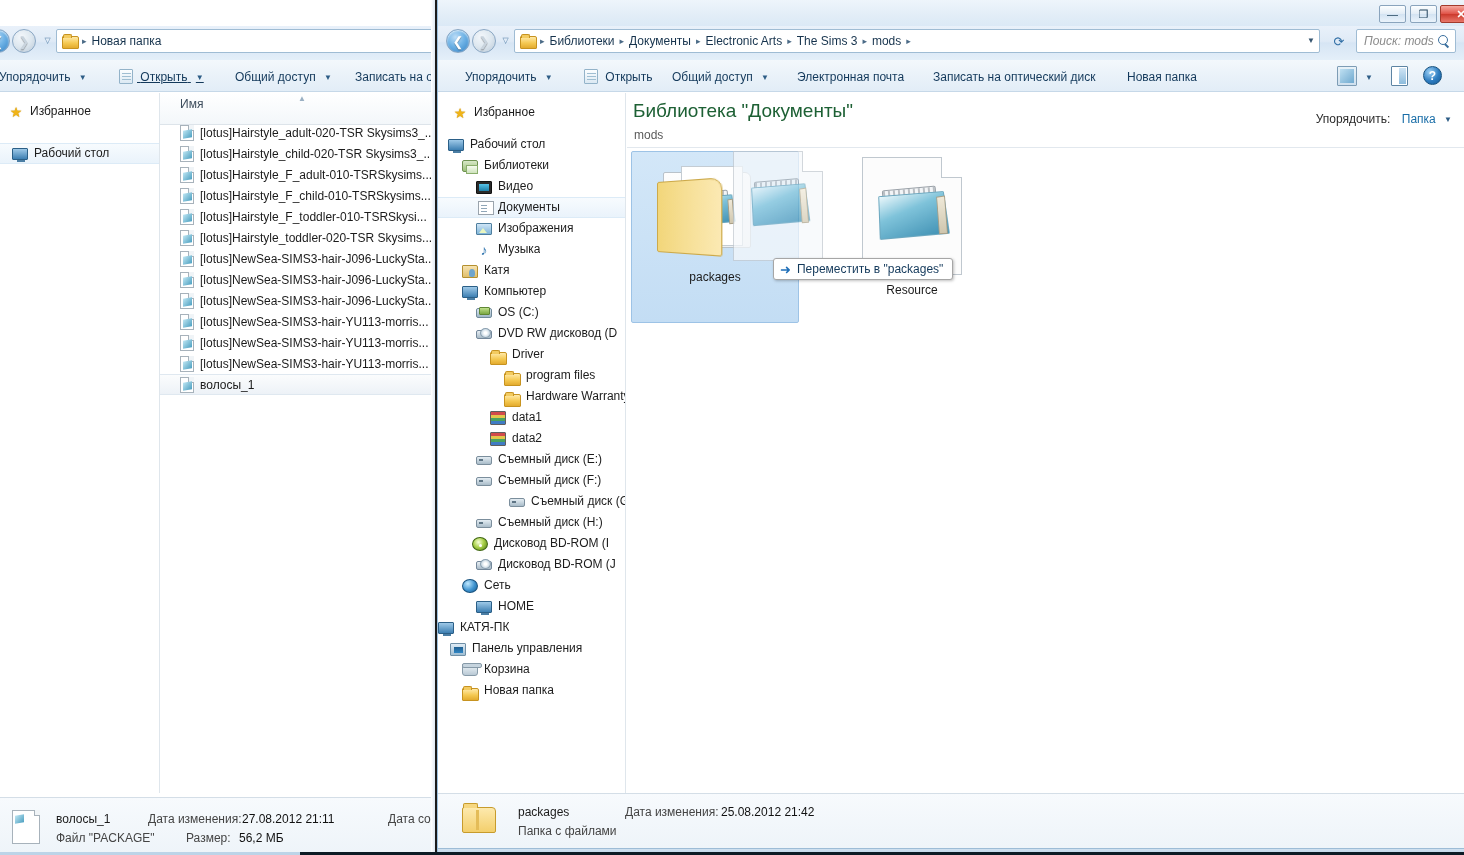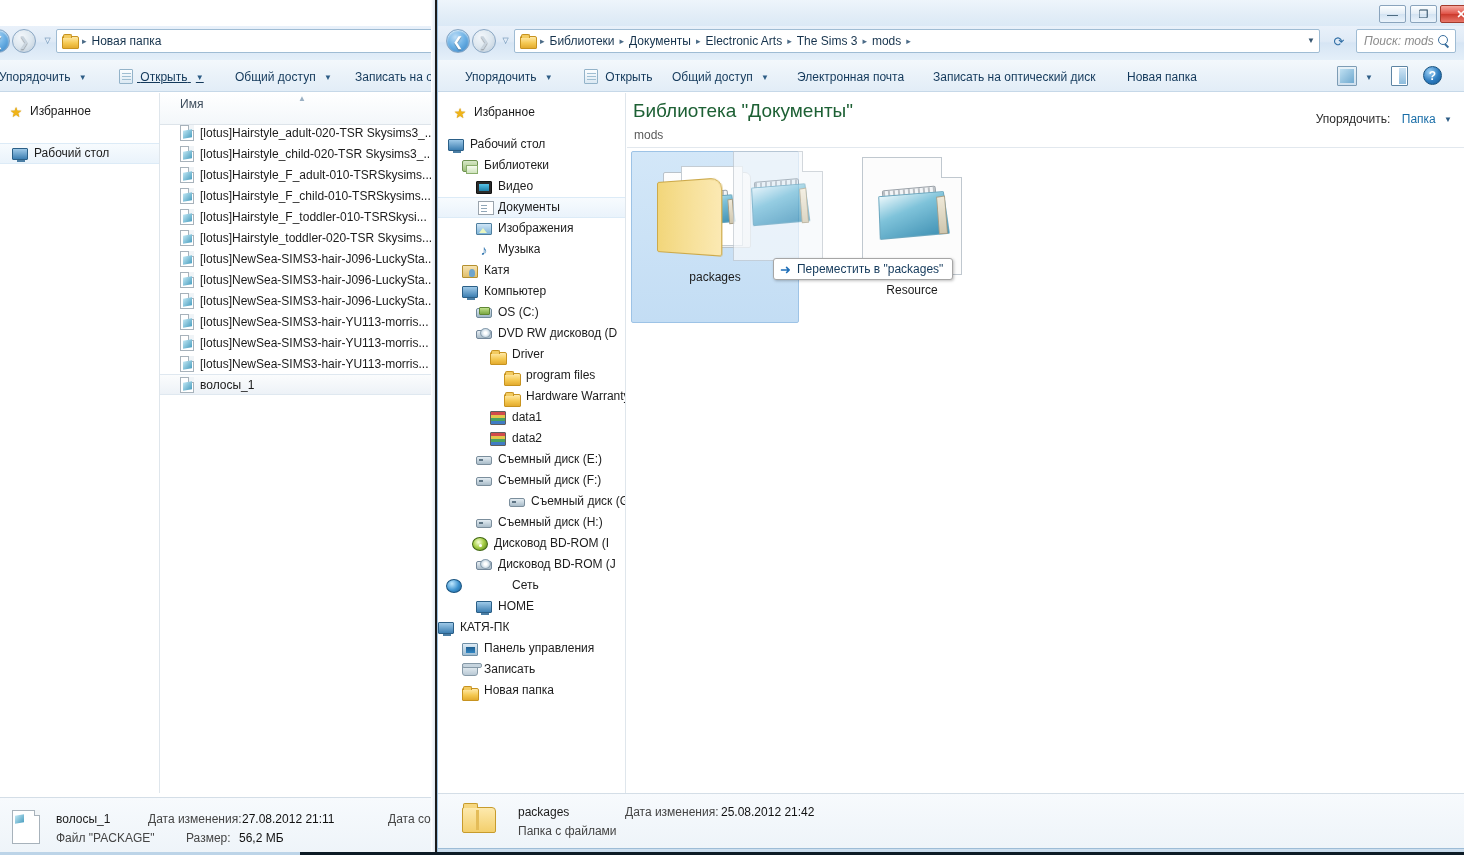--- a/index.html
+++ b/index.html
@@ -679,49 +679,49 @@
               <i class="i-bd" style="display: block; width: 16px; position: relative;"></i>
             </span>
             <span class="nav-label">Дисковод BD-ROM (I</span>
           </div>
           <div class="nav-item" style="padding-left: 38px;">
             <span class="nav-ico">
               <i class="i-dvd" style="display: block; width: 16px; position: relative;"></i>
             </span>
             <span class="nav-label">Дисковод BD-ROM (J</span>
           </div>
-          <div class="nav-item" style="padding-left: 8px; gap: 44px;">
+          <div class="nav-item" style="padding-left: 24px;">
             <span class="nav-ico">
               <i class="i-net" style="display: block; width: 16px; position: relative;"></i>
             </span>
             <span class="nav-label">Сеть</span>
           </div>
           <div class="nav-item" style="padding-left: 38px;">
             <span class="nav-ico">
               <i class="i-monitor" style="display: block; width: 16px; position: relative;"></i>
             </span>
             <span class="nav-label">HOME</span>
           </div>
           <div class="nav-item" style="">
             <span class="nav-ico">
               <i class="i-monitor" style="display: block; width: 16px; position: relative;"></i>
             </span>
             <span class="nav-label">КАТЯ-ПК</span>
           </div>
+          <div class="nav-item" style="padding-left: 12px;">
+            <span class="nav-ico">
+              <i class="i-cp" style="display: block; width: 16px; position: relative;"></i>
+            </span>
+            <span class="nav-label">Панель управления</span>
+          </div>
           <div class="nav-item" style="padding-left: 24px;">
             <span class="nav-ico">
-              <i class="i-cp" style="display: block; width: 16px; position: relative;"></i>
-            </span>
-            <span class="nav-label">Панель управления</span>
-          </div>
-          <div class="nav-item" style="padding-left: 24px;">
-            <span class="nav-ico">
               <i class="i-bin" style="display: block; width: 16px; position: relative;"></i>
             </span>
-            <span class="nav-label">Записать</span>
+            <span class="nav-label">Корзина</span>
           </div>
           <div class="nav-item" style="padding-left: 24px;">
             <span class="nav-ico"><span class="folder-ico" style="margin:0;"></span></span>
             <span class="nav-label">Новая папка</span>
           </div>
         </div>
     </div>
 
     <div class="content" style="left:189px; top:93px; width:838px; height:700px;">
 

